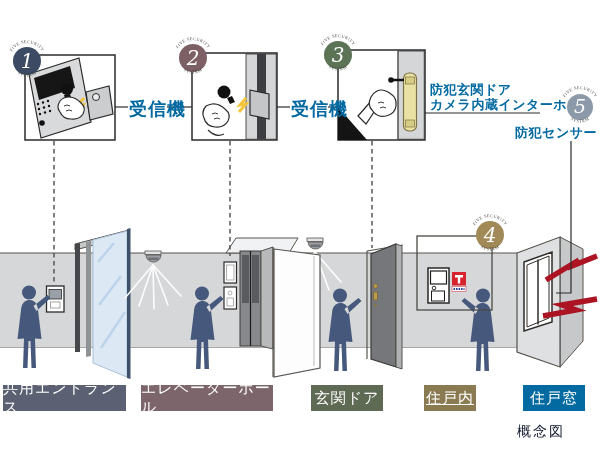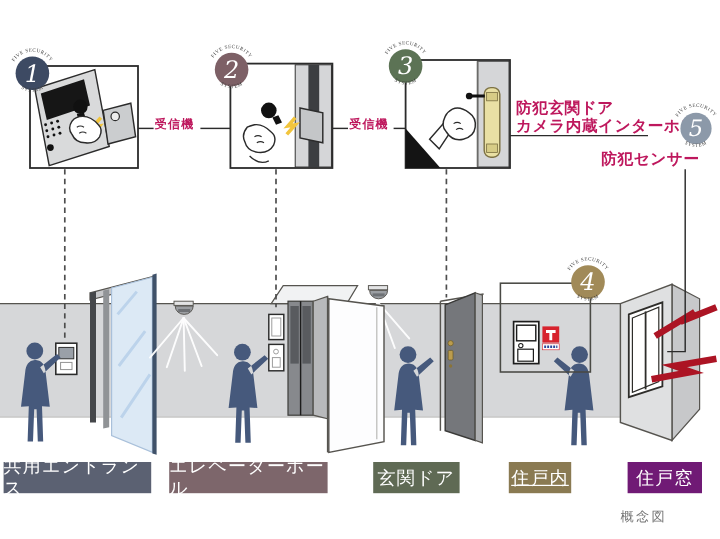--- a/index.html
+++ b/index.html
@@ -1,23 +1,23 @@
 <!DOCTYPE html>
 <html><head>
 <meta charset="utf-8">
 <style>
   html,body{margin:0;padding:0;background:#fff;}
   .stage{position:relative;width:600px;height:449px;background:#fff;overflow:hidden;
          font-family:"Liberation Serif",serif;}
   .scene-svg{position:absolute;left:0;top:0;z-index:1;}
-  .label{position:absolute;z-index:3;color:#be185d;white-space:nowrap;}
-  .receiver-label{font-size:10px;font-weight:600;letter-spacing:1px;}
+  .label{position:absolute;z-index:3;color:#0369a1;white-space:nowrap;}
+  .receiver-label{font-size:18px;font-weight:600;letter-spacing:1px;}
   .two-line{font-size:13px;font-weight:600;line-height:15px;letter-spacing:0.5px;}
   .sensor-label{font-size:13px;font-weight:600;letter-spacing:0.5px;}
-  .note-label{font-size:11px;color:#737373;letter-spacing:2px;}
+  .note-label{font-size:14px;color:#0f172a;letter-spacing:2px;}
   .zone{position:absolute;top:385px;height:26px;z-index:3;display:flex;align-items:center;
         justify-content:center;color:#fff;font-size:15px;letter-spacing:1px;}
   .badge{position:absolute;z-index:4;width:48px;height:48px;}
 </style>
 </head>
 <body>
 
 <div class="stage">
 
   <svg class="scene-svg" width="600" height="449" viewBox="0 0 600 449">
@@ -231,36 +231,36 @@
       <line x1="372" y1="141" x2="372" y2="248"></line>
     </g>
   </svg>
 
   <div class="label receiver-label" style="left:129px;top:97px;">受信機</div>
   <div class="label receiver-label" style="left:291px;top:97px;">受信機</div>
   <div class="label two-line" style="left:430px;top:82px;">
     <div>防犯玄関ドア</div>
     <div>カメラ内蔵インターホン</div>
   </div>
-  <div class="label sensor-label" style="right:17px;top:124px;padding-left:44px;">防犯センサー</div>
+  <div class="label sensor-label" style="right:3px;top:124px;padding-left:44px;">防犯センサー</div>
   <div class="label note-label" style="left:517px;top:423px;">概念図</div>
 
   <div class="zone" style="left: 3px; width: 123px; background-color: rgb(91, 97, 114);">
       <span>共用エントランス</span>
     </div>
   <div class="zone" style="left: 141px; width: 132px; background-color: rgb(125, 102, 107);">
       <span>エレベーターホール</span>
     </div>
   <div class="zone" style="left: 311px; width: 72px; background-color: rgb(95, 106, 84);">
       <span>玄関ドア</span>
     </div>
   <div class="zone" style="left: 424px; width: 52px; background-color: rgb(138, 122, 82); text-decoration: underline;">
       <span>住戸内</span>
     </div>
-  <div class="zone" style="left: 523px; width: 62px; background-color: #701a75;">
+  <div class="zone" style="left: 523px; width: 62px; background-color: #0369a1;">
       <span>住戸窓</span>
     </div>
 
   <svg class="badge" style="left:3px;top:37px;" viewBox="0 0 48 48">
     <defs>
         <path id="arcT0" d="M6,24 A18,18 0 0 1 42,24"></path>
         <path id="arcB0" d="M8,27 A16.5,16.5 0 0 0 40,27"></path>
       </defs>
     <circle cx="24" cy="24" r="14" fill="#3d4a63"></circle>
     <text font-size="4.2" fill="#3a3a3a" letter-spacing="0.4"><textPath href="#arcT0" startOffset="50%" text-anchor="middle">FIVE SECURITY</textPath></text>

